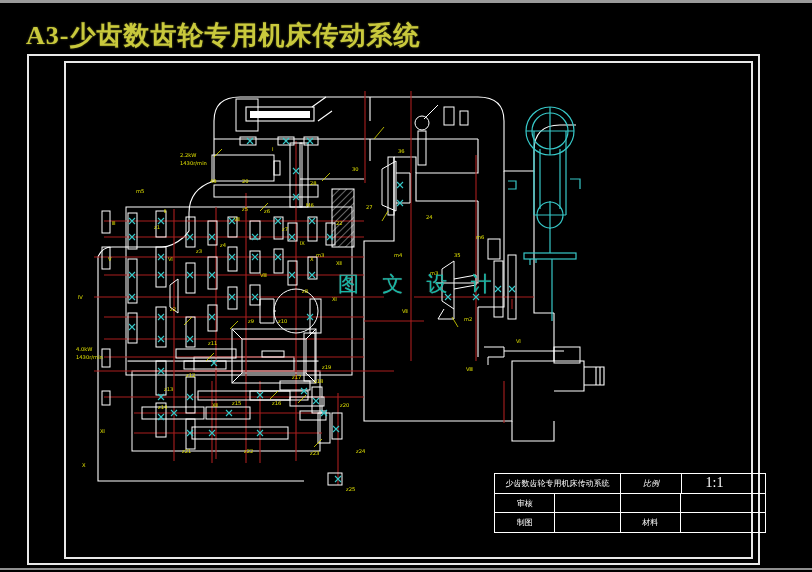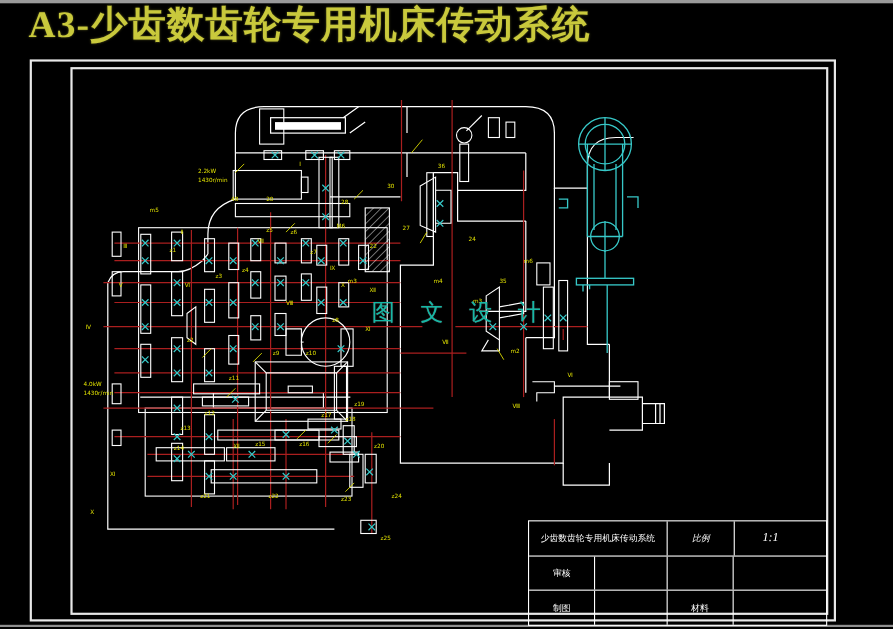--- a/index.html
+++ b/index.html
@@ -3,23 +3,23 @@
 <meta charset="utf-8">
 <style>
   html,body{margin:0;padding:0;background:#000;}
   body{width:812px;height:572px;overflow:hidden;font-family:"Liberation Sans",sans-serif;}
   #root{position:relative;width:812px;height:572px;background:#000;}
 
   .topbar{position:absolute;left:0;top:0;width:812px;height:3px;background:#9a9a9a;}
   .botbar{position:absolute;left:0;top:568px;width:812px;height:2px;background:#8f8f8f;}
 
   .title{
-    position:absolute;left:26px;top:0;
+    position:absolute;left:26px;top:18px;
     font-family:"Liberation Serif",serif;
-    font-size:34px;font-weight:bold;letter-spacing:1px;
+    font-size:26px;font-weight:bold;letter-spacing:1px;
     color:#c9c93c;white-space:nowrap;
     text-shadow:0 0 2px rgba(190,190,60,.55);
   }
 
   .frame-outer{position:absolute;left:27px;top:54px;width:733px;height:511px;
     border:2px solid #e8e8e8;box-sizing:border-box;}
   .frame-inner{position:absolute;left:64px;top:61px;width:689px;height:498px;
     border:2px solid #e8e8e8;box-sizing:border-box;}
 
   .canvas{position:absolute;left:64px;top:61px;width:689px;height:498px;}
@@ -27,36 +27,36 @@
 
   .watermark{
     position:absolute;left:338px;top:270px;
     font-family:"Liberation Serif",serif;
     font-size:21px;color:#14b8a6;letter-spacing:9px;white-space:nowrap;
     text-shadow:0 0 1px rgba(255,255,255,.4);
     text-align:right;
   }
 
   
-  .tblock{position:absolute;left:480px;top:473px;width:272px;height:96px;
+  .tblock{position:absolute;left:494px;top:473px;width:272px;height:60px;
     border:1px solid #fff;box-sizing:border-box;display:flex;flex-direction:column;}
   .trow{display:flex;flex:1;border-bottom:1px solid #fff;}
   .trow:last-child{border-bottom:none;}
   .tcell{border-right:1px solid #fff;display:flex;align-items:center;justify-content:center;
     color:#fff;font-family:"Liberation Serif",serif;font-size:8px;white-space:nowrap;
     overflow:hidden;}
   .tcell:last-child{border-right:none;}
   .c-wide{width:125px;}
   .c-a{width:60px;font-style:italic;}
   .c-b{width:65px;}
   .c-lab{width:60px;}
   .c-blank{width:65px;}
   .c-lab2{width:60px;}
   .c-blank2{width:85px;}
-  .ratio{font-style:italic;font-size:11px;}
+  .ratio{font-size:14px;}
 </style>
 </head>
 <body>
 
 <div id="root">
 
   <div class="topbar"></div>
   <div class="botbar"></div>
 
   <div class="title">A3-少齿数齿轮专用机床传动系统</div>

